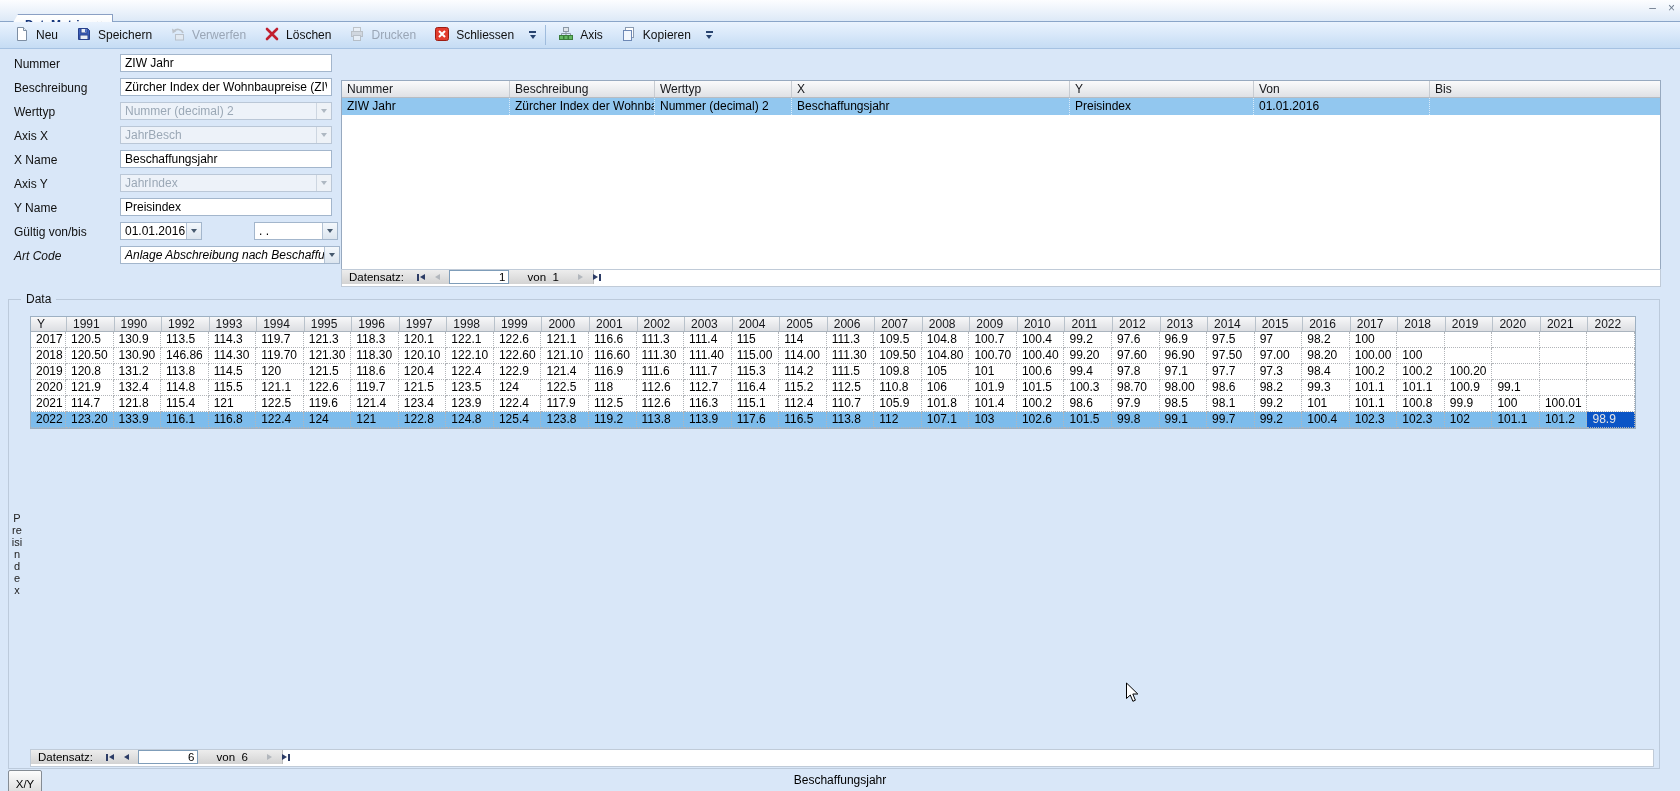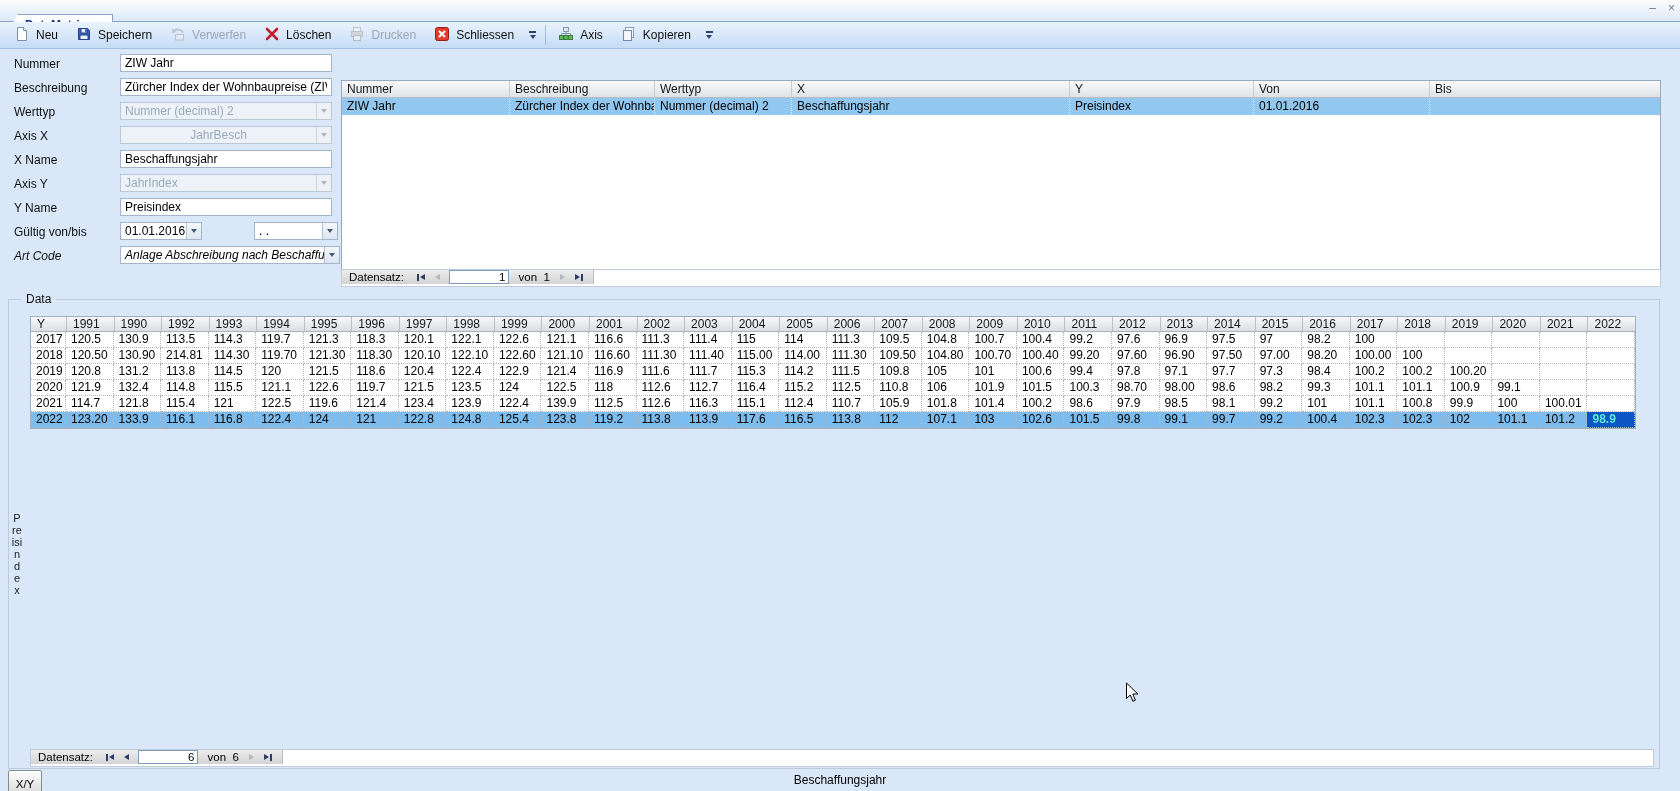--- a/index.html
+++ b/index.html
@@ -62,41 +62,41 @@
   .navgray { width:252px; background:linear-gradient(#ededed,#d3d3d3); border-right:1px solid #bdbdbd;
     display:flex; align-items:center; padding-left:7px; }
   .nlabel { font-size:11.5px; color:#000; margin-right:8px; }
   .nbtn { display:inline-flex; align-items:center; gap:1.5px; margin:0 5px; color:#2c3c66; }
   .nbtn.dis { color:#b2b7bd; }
   .nbar { width:2px; height:7px; background:currentColor; }
   .tl { width:0; height:0; border-top:3.5px solid transparent; border-bottom:3.5px solid transparent; border-right:5px solid currentColor; }
   .tr { width:0; height:0; border-top:3.5px solid transparent; border-bottom:3.5px solid transparent; border-left:5px solid currentColor; }
   .nbox { width:60px; height:14px; border:1px solid #7f9db9; background:#fff; font-family:"Liberation Sans",sans-serif;
     font-size:11.5px; text-align:right; padding-right:3px; margin:0 4px; outline:none; }
-  .nvon { font-size:11.5px; color:#000; margin:0 5px; }
+  .nvon { font-size:11.5px; color:#000; margin:0 14px; }
   .pnav { position:absolute; left:-1px; right:-1px; bottom:-1px; height:18px; }
 
   
   .group { position:absolute; left:8px; top:299px; width:1652px; height:470px; border:1px solid #bccadb; }
   .glabel { position:absolute; top:-8px; left:12px; background:#d9e7f8; padding:0 5px; font-size:12px; color:#101010; }
   .ylab { position:absolute; left:1px; top:212px; width:14px; font-size:11px; line-height:12px; color:#222;
     text-align:center; white-space:pre-line; }
 
   
   .matrix { position:absolute; left:21px; top:16px; background:#fff; border:1px solid #9db0c2; width:1606px; }
   .mh { display:flex; height:15px; background:linear-gradient(#f8f8f9,#dcdee2); border-bottom:1px solid #aab4be; }
   .mhc { width:49px; padding:0 0 0 6px; font-size:12px; line-height:14px; color:#15161a;
     border-left:1px solid #b9c2cb; overflow:hidden; white-space:nowrap; }
   .mhc.y { width:36px; border-left:none; }
   .mrow { display:flex; height:16px; background:#fff; }
   .mc { width:49px; padding:0 0 0 5px; font-size:12px; line-height:15px; color:#000;
     border-right:1px dotted #b2b5b9; border-bottom:1px dotted #b2b5b9; overflow:hidden; white-space:nowrap; }
   .mc.y { width:36px; }
   .mrow.sel .mc { background:#7dbcec; }
-  .mrow.sel .mc.selcell { background:#0b55c6; color:#5eead4;font-weight:bold; }
+  .mrow.sel .mc.selcell { background:#0b55c6; color:#e5e5e5; }
   .gnav { position:absolute; left:21px; top:449px; width:1624px; height:18px; }
 
   
   .xybtn { position:absolute; left:8px; top:770px; width:34px; height:27px;
     background:linear-gradient(#fdfdfd,#d7d7d7); border:1px solid #858c94; border-radius:2px;
     display:flex; align-items:center; justify-content:center; font-size:11.5px; color:#000; }
   .xlabel { position:absolute; left:0; top:773px; width:1680px; text-align:center; font-size:12px; color:#000; }
 
   .cursor { position:absolute; left:1125px; top:682px; pointer-events:none; }
 </style>
@@ -198,21 +198,21 @@
 </div>
 <div class="frow" style="top:102px;">
   <span class="flabel">Werttyp</span>
   <div class="combo dis">
     <span class="cval">Nummer (decimal) 2</span>
     <span class="carr">
         <span class="tri"></span>
       </span>
   </div>
 </div>
-<div class="frow" style="top:126px;text-align:center;">
+<div class="frow" style="top:126px;">
   <span class="flabel">Axis X</span>
   <div class="combo dis">
     <span class="cval">JahrBesch</span>
     <span class="carr">
         <span class="tri"></span>
       </span>
   </div>
 </div>
 <div class="frow" style="top:150px;">
   <span class="flabel">X Name</span>
@@ -377,21 +377,21 @@
         <div class="mc"></div>
         <div class="mc"></div>
         <div class="mc"></div>
         <div class="mc"></div>
         <div class="mc"></div>
       </div>
       <div class="mrow">
         <div class="mc y">2018</div>
         <div class="mc">120.50</div>
         <div class="mc">130.90</div>
-        <div class="mc">214.81</div>
+        <div class="mc">146.86</div>
         <div class="mc">114.30</div>
         <div class="mc">119.70</div>
         <div class="mc">121.30</div>
         <div class="mc">118.30</div>
         <div class="mc">120.10</div>
         <div class="mc">122.10</div>
         <div class="mc">122.60</div>
         <div class="mc">121.10</div>
         <div class="mc">116.60</div>
         <div class="mc">111.30</div>
@@ -493,21 +493,21 @@
         <div class="mc">114.7</div>
         <div class="mc">121.8</div>
         <div class="mc">115.4</div>
         <div class="mc">121</div>
         <div class="mc">122.5</div>
         <div class="mc">119.6</div>
         <div class="mc">121.4</div>
         <div class="mc">123.4</div>
         <div class="mc">123.9</div>
         <div class="mc">122.4</div>
-        <div class="mc">139.9</div>
+        <div class="mc">117.9</div>
         <div class="mc">112.5</div>
         <div class="mc">112.6</div>
         <div class="mc">116.3</div>
         <div class="mc">115.1</div>
         <div class="mc">112.4</div>
         <div class="mc">110.7</div>
         <div class="mc">105.9</div>
         <div class="mc">101.8</div>
         <div class="mc">101.4</div>
         <div class="mc">100.2</div>

